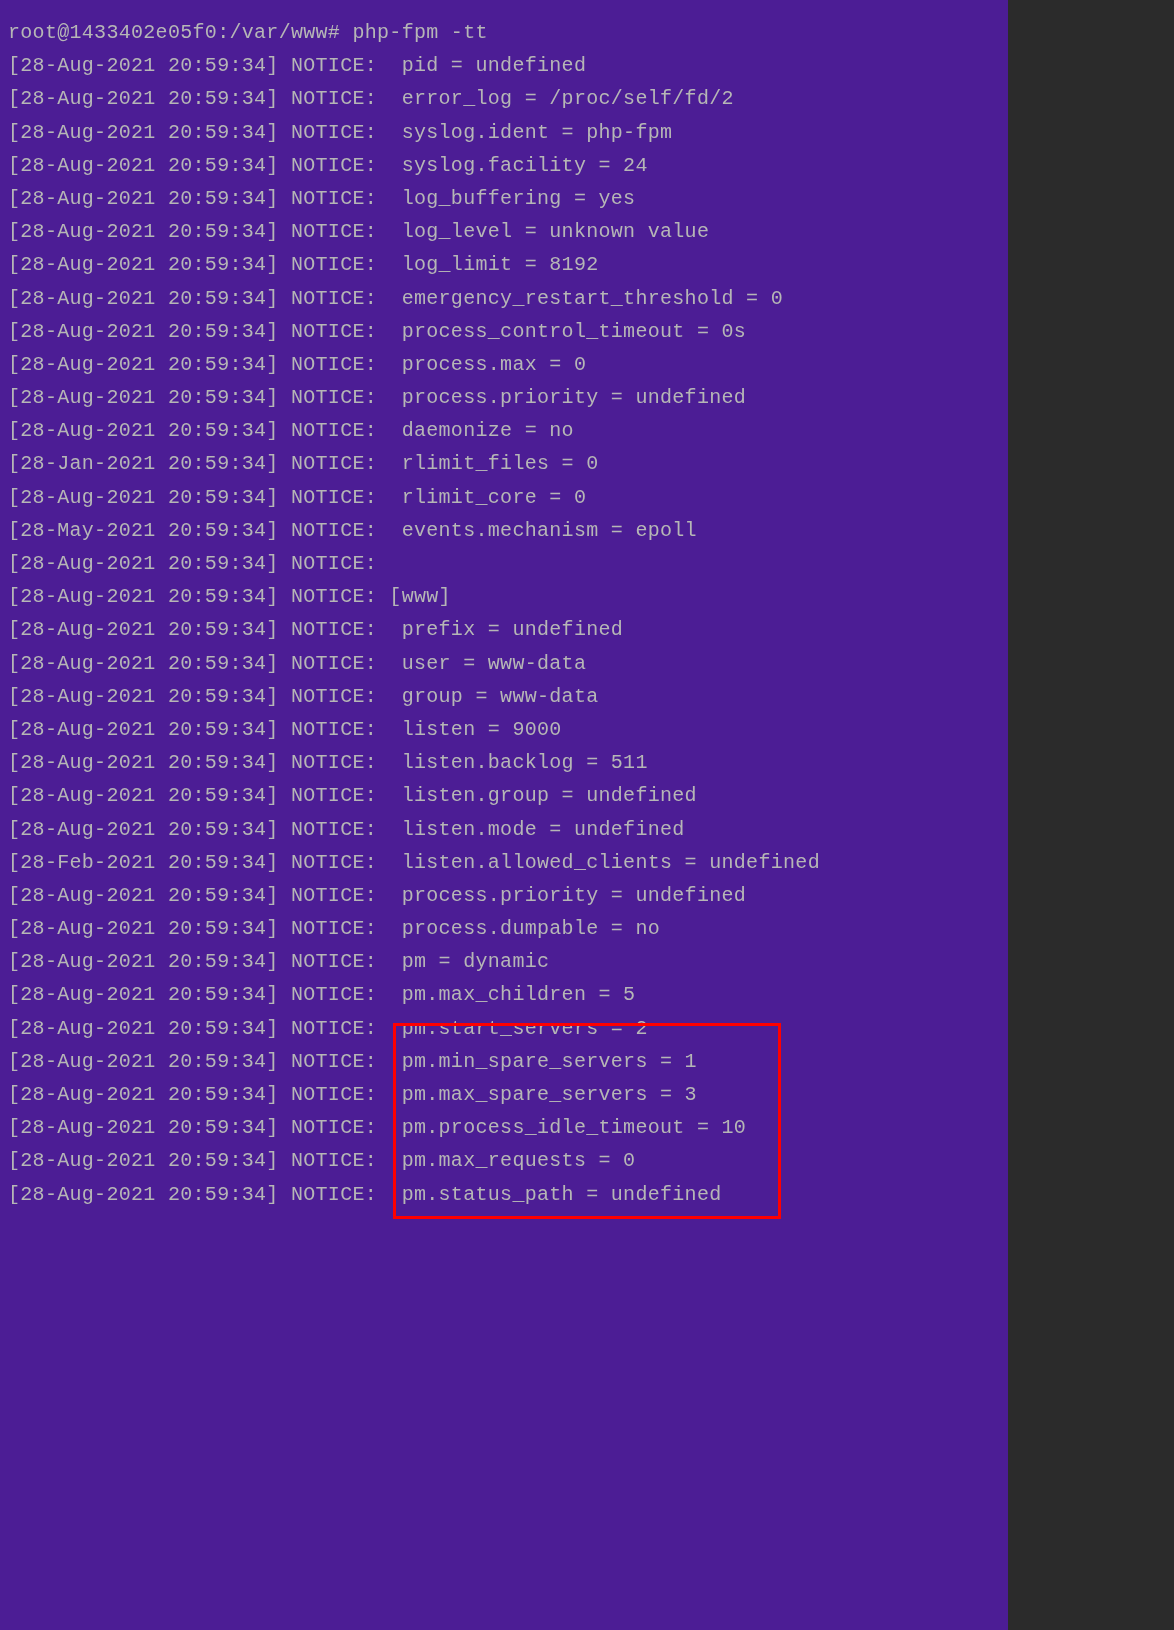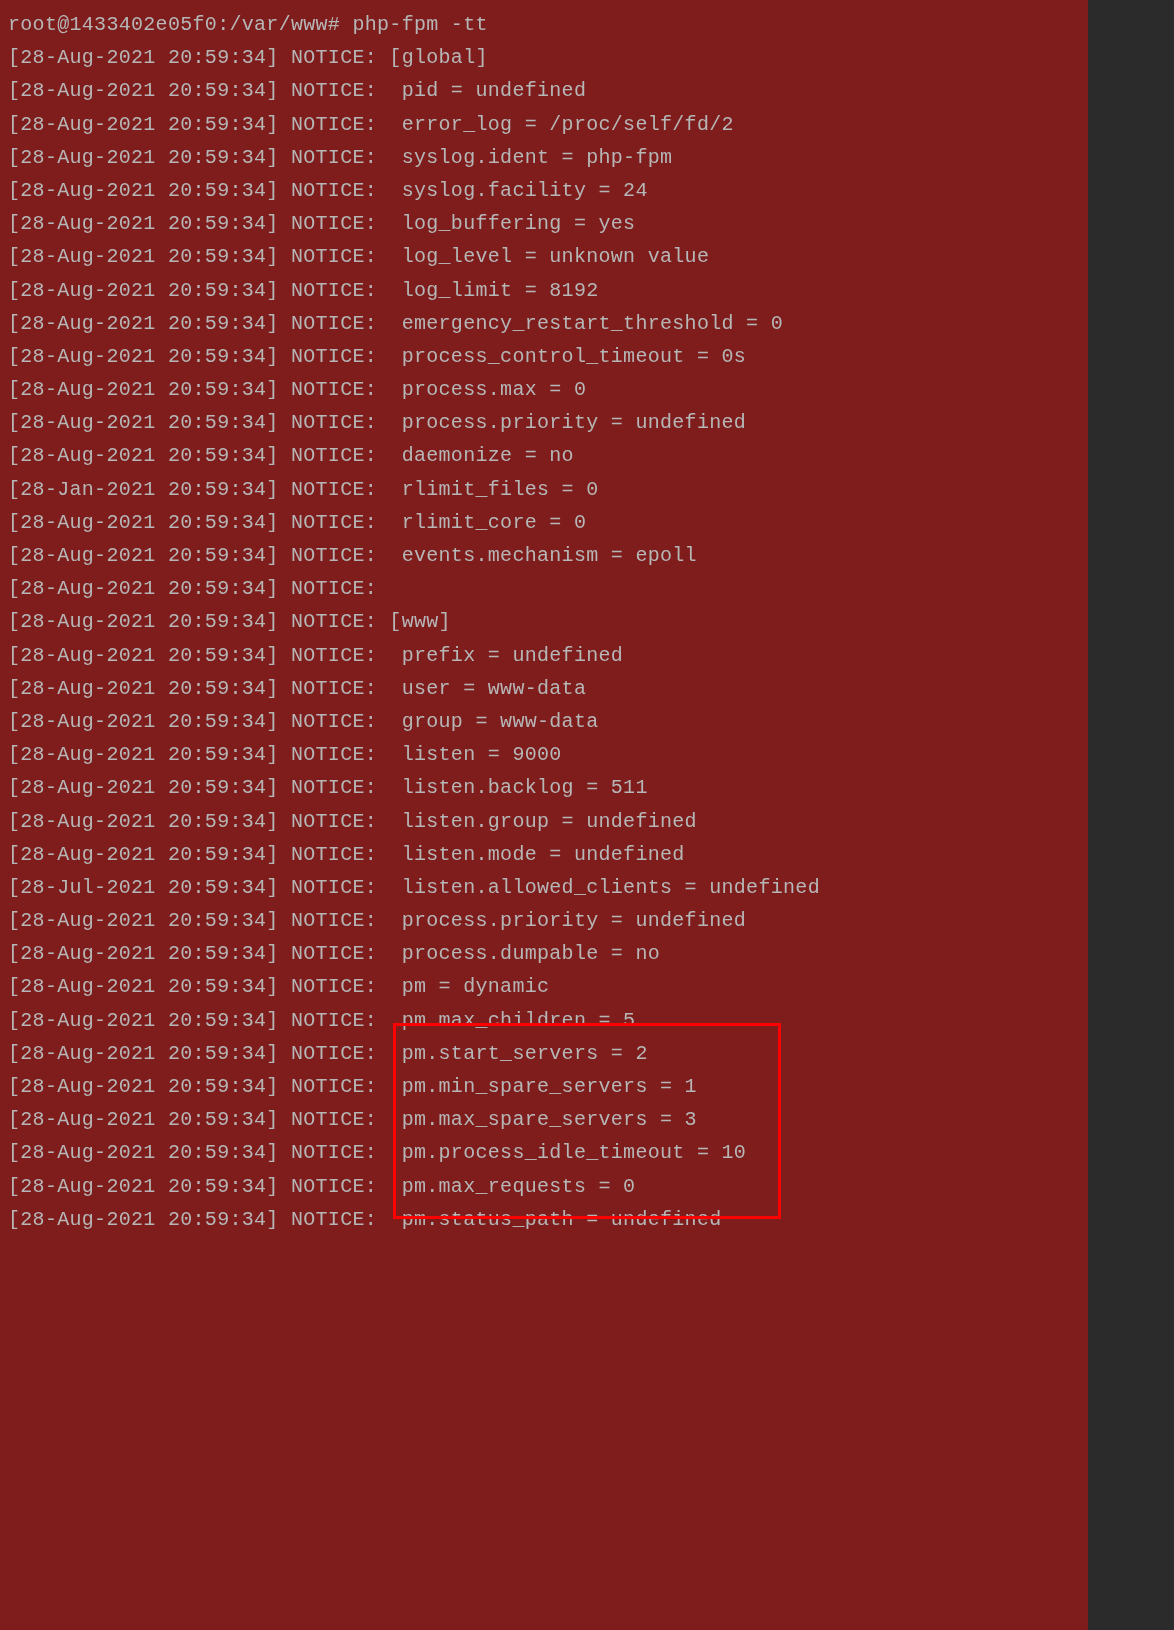--- a/index.html
+++ b/index.html
@@ -6,71 +6,70 @@
     margin: 0;
     padding: 0;
     background: #2b2b2b;
     color: #b6b6b6;
     font-family: "SFMono-Regular", Consolas, "Liberation Mono", Menlo, Courier, monospace;
     font-size: 20px;
     line-height: 1.66;
     letter-spacing: 0.3px;
   }
   .terminal {
-    width: 1088px;
+    width: 1008px;
     height: 1630px;
     box-sizing: border-box;
-    padding: 8px 8px;
-    background: #7f1d1d;
+    padding: 16px 8px;
+    background: #4c1d95;
     position: relative;
     overflow: hidden;
   }
   .line {
     white-space: pre;
     color: #b6b6b6;
   }
   .highlight-box {
     position: absolute;
     border: 3px solid #ff0000;
     box-sizing: border-box;
     pointer-events: none;
   }
 </style>
 </head>
 <body>
 
 <div class="terminal">
   <div class="line">root@1433402e05f0:/var/www# php-fpm -tt</div>
   <div id="log-lines">
-      <div class="line">[28-Aug-2021 20:59:34] NOTICE: [global]</div>
       <div class="line">[28-Aug-2021 20:59:34] NOTICE:  pid = undefined</div>
       <div class="line">[28-Aug-2021 20:59:34] NOTICE:  error_log = /proc/self/fd/2</div>
       <div class="line">[28-Aug-2021 20:59:34] NOTICE:  syslog.ident = php-fpm</div>
       <div class="line">[28-Aug-2021 20:59:34] NOTICE:  syslog.facility = 24</div>
       <div class="line">[28-Aug-2021 20:59:34] NOTICE:  log_buffering = yes</div>
       <div class="line">[28-Aug-2021 20:59:34] NOTICE:  log_level = unknown value</div>
       <div class="line">[28-Aug-2021 20:59:34] NOTICE:  log_limit = 8192</div>
       <div class="line">[28-Aug-2021 20:59:34] NOTICE:  emergency_restart_threshold = 0</div>
       <div class="line">[28-Aug-2021 20:59:34] NOTICE:  process_control_timeout = 0s</div>
       <div class="line">[28-Aug-2021 20:59:34] NOTICE:  process.max = 0</div>
       <div class="line">[28-Aug-2021 20:59:34] NOTICE:  process.priority = undefined</div>
       <div class="line">[28-Aug-2021 20:59:34] NOTICE:  daemonize = no</div>
       <div class="line">[28-Jan-2021 20:59:34] NOTICE:  rlimit_files = 0</div>
       <div class="line">[28-Aug-2021 20:59:34] NOTICE:  rlimit_core = 0</div>
-      <div class="line">[28-Aug-2021 20:59:34] NOTICE:  events.mechanism = epoll</div>
+      <div class="line">[28-May-2021 20:59:34] NOTICE:  events.mechanism = epoll</div>
       <div class="line">[28-Aug-2021 20:59:34] NOTICE: </div>
       <div class="line">[28-Aug-2021 20:59:34] NOTICE: [www]</div>
       <div class="line">[28-Aug-2021 20:59:34] NOTICE:  prefix = undefined</div>
       <div class="line">[28-Aug-2021 20:59:34] NOTICE:  user = www-data</div>
       <div class="line">[28-Aug-2021 20:59:34] NOTICE:  group = www-data</div>
       <div class="line">[28-Aug-2021 20:59:34] NOTICE:  listen = 9000</div>
       <div class="line">[28-Aug-2021 20:59:34] NOTICE:  listen.backlog = 511</div>
       <div class="line">[28-Aug-2021 20:59:34] NOTICE:  listen.group = undefined</div>
       <div class="line">[28-Aug-2021 20:59:34] NOTICE:  listen.mode = undefined</div>
-      <div class="line">[28-Jul-2021 20:59:34] NOTICE:  listen.allowed_clients = undefined</div>
+      <div class="line">[28-Feb-2021 20:59:34] NOTICE:  listen.allowed_clients = undefined</div>
       <div class="line">[28-Aug-2021 20:59:34] NOTICE:  process.priority = undefined</div>
       <div class="line">[28-Aug-2021 20:59:34] NOTICE:  process.dumpable = no</div>
       <div class="line">[28-Aug-2021 20:59:34] NOTICE:  pm = dynamic</div>
       <div class="line">[28-Aug-2021 20:59:34] NOTICE:  pm.max_children = 5</div>
       <div class="line">[28-Aug-2021 20:59:34] NOTICE:  pm.start_servers = 2</div>
       <div class="line">[28-Aug-2021 20:59:34] NOTICE:  pm.min_spare_servers = 1</div>
       <div class="line">[28-Aug-2021 20:59:34] NOTICE:  pm.max_spare_servers = 3</div>
       <div class="line">[28-Aug-2021 20:59:34] NOTICE:  pm.process_idle_timeout = 10</div>
       <div class="line">[28-Aug-2021 20:59:34] NOTICE:  pm.max_requests = 0</div>
       <div class="line">[28-Aug-2021 20:59:34] NOTICE:  pm.status_path = undefined</div>

